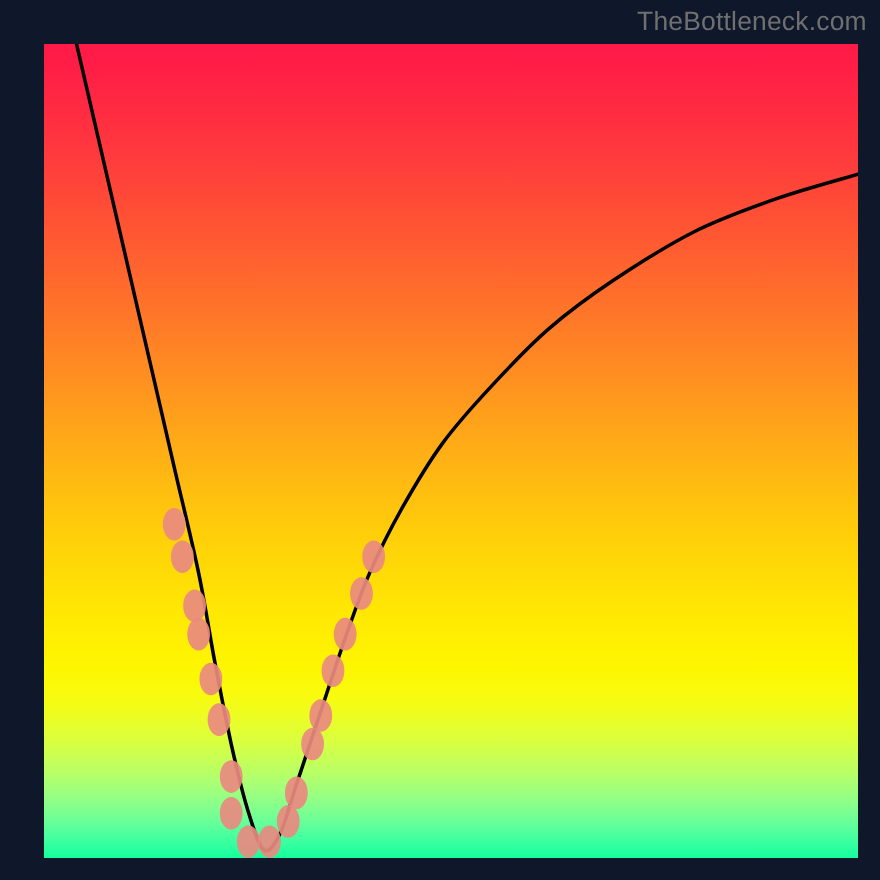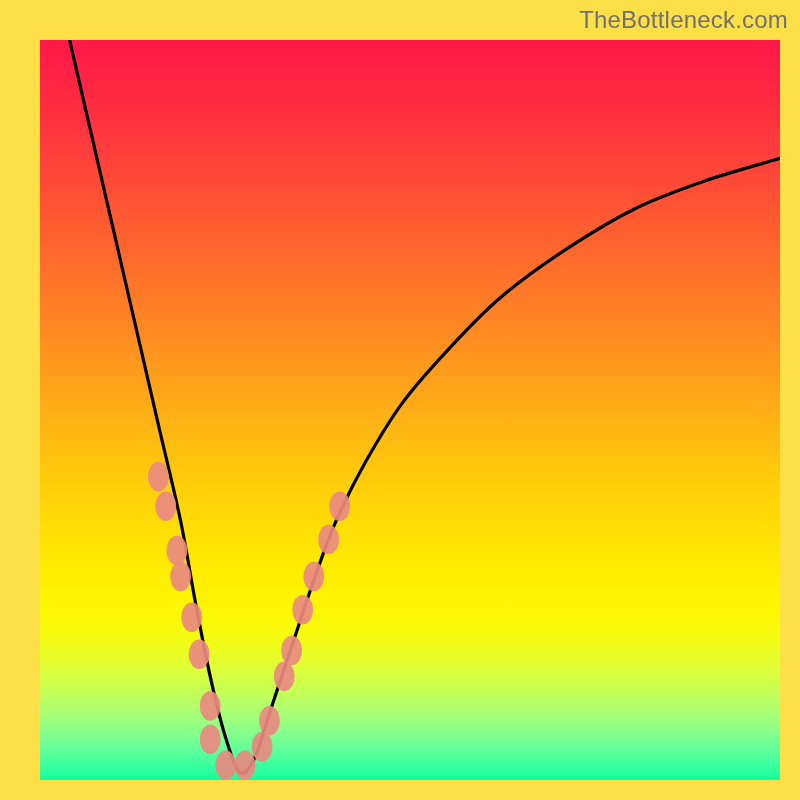--- a/index.html
+++ b/index.html
@@ -8,21 +8,21 @@
     width: 800px;
     height: 800px;
     overflow: hidden;
     background: #000;
     font-family: Arial, Helvetica, sans-serif;
   }
   .frame {
     position: relative;
     width: 800px;
     height: 800px;
-    background: #fde047;
+    background: #0f172a;
   }
   .plot {
     position: absolute;
     left: 40px;
     top: 40px;
     width: 740px;
     height: 740px;
     overflow: hidden;
   }
   .gradient {

